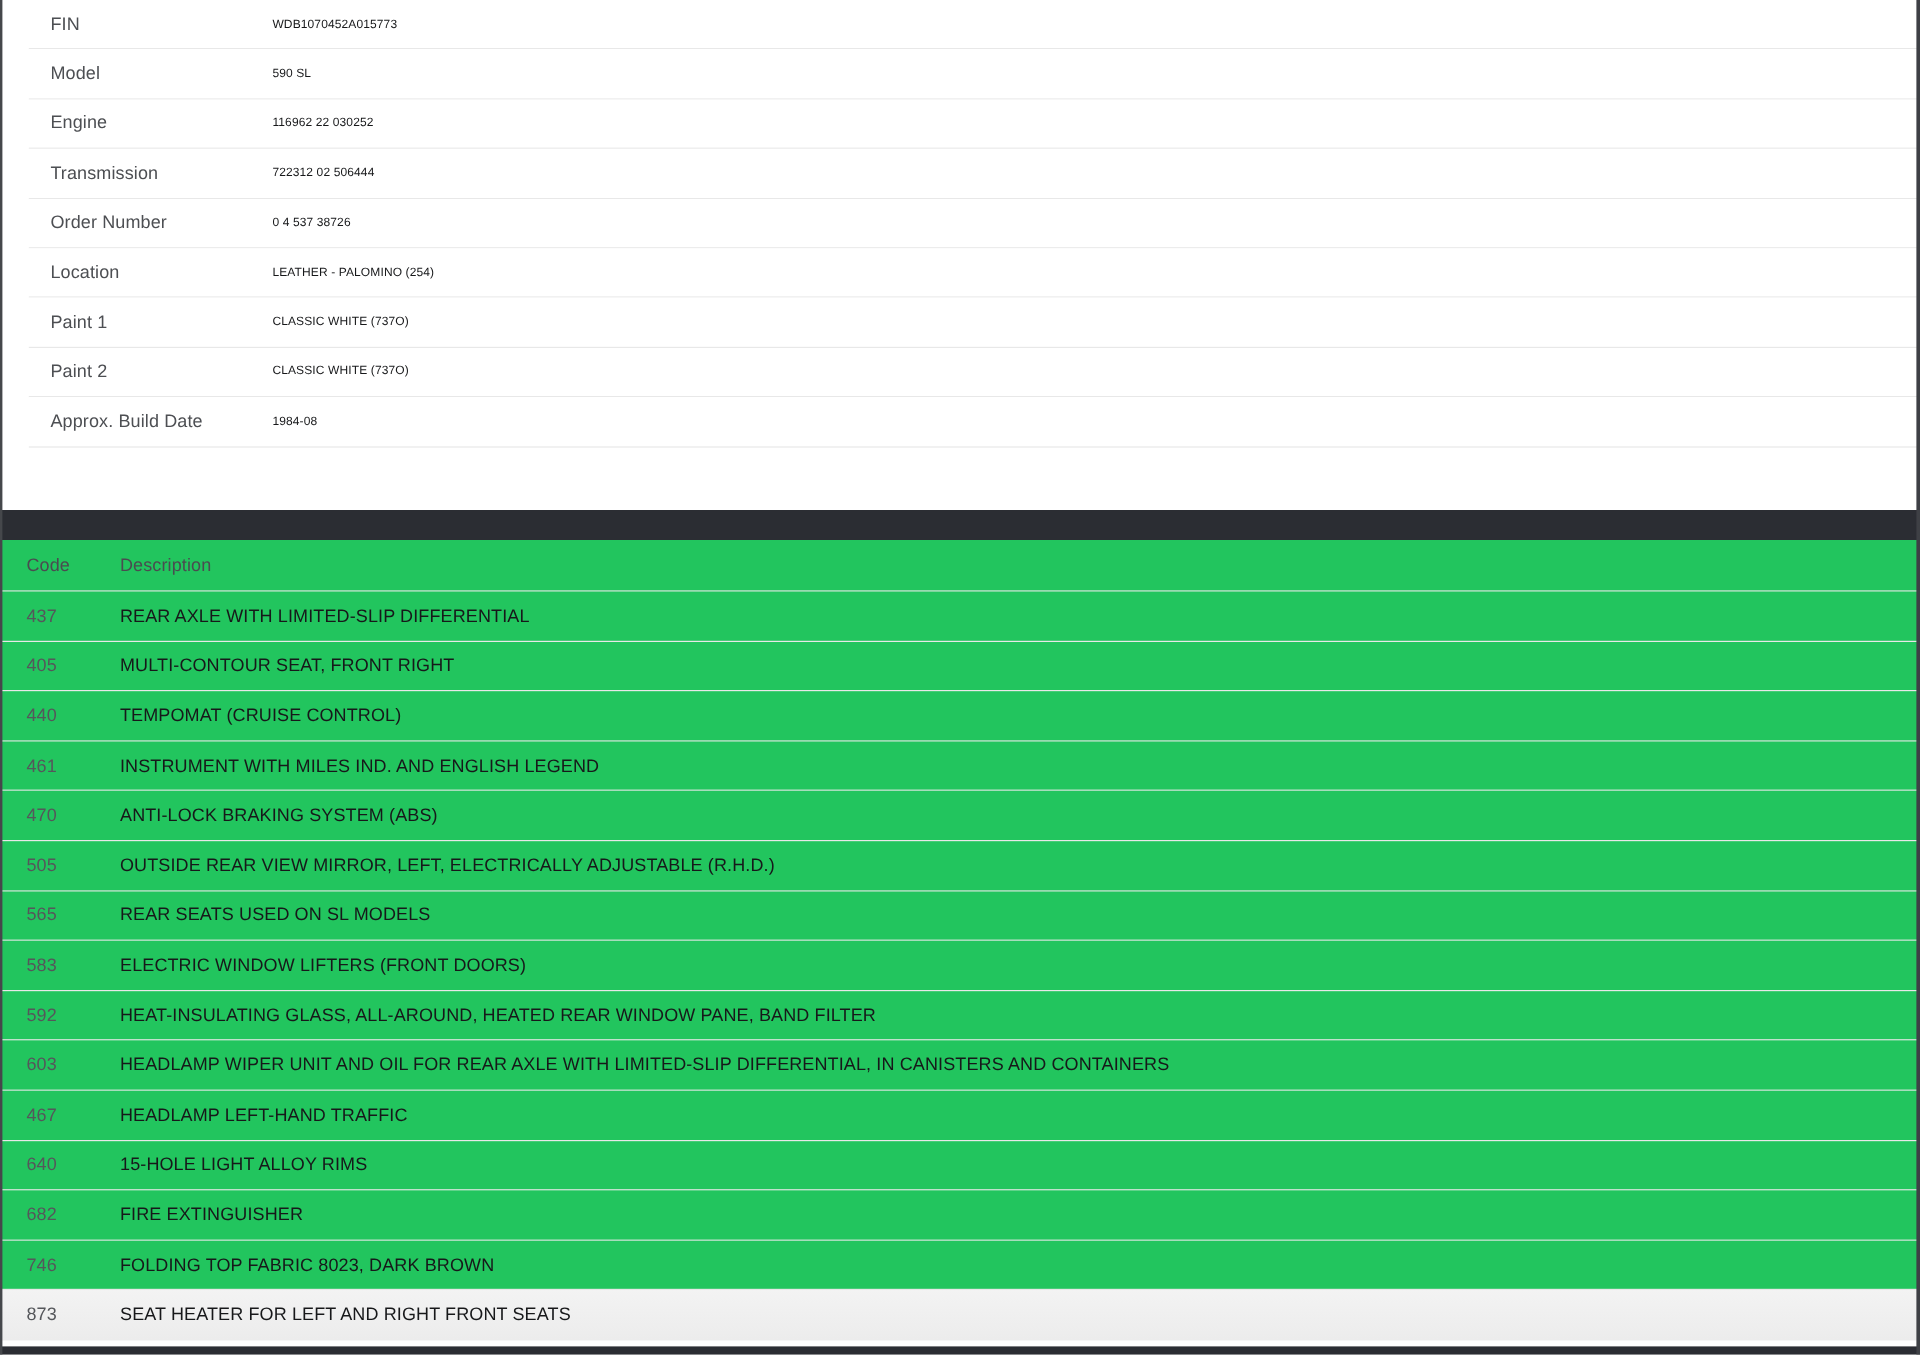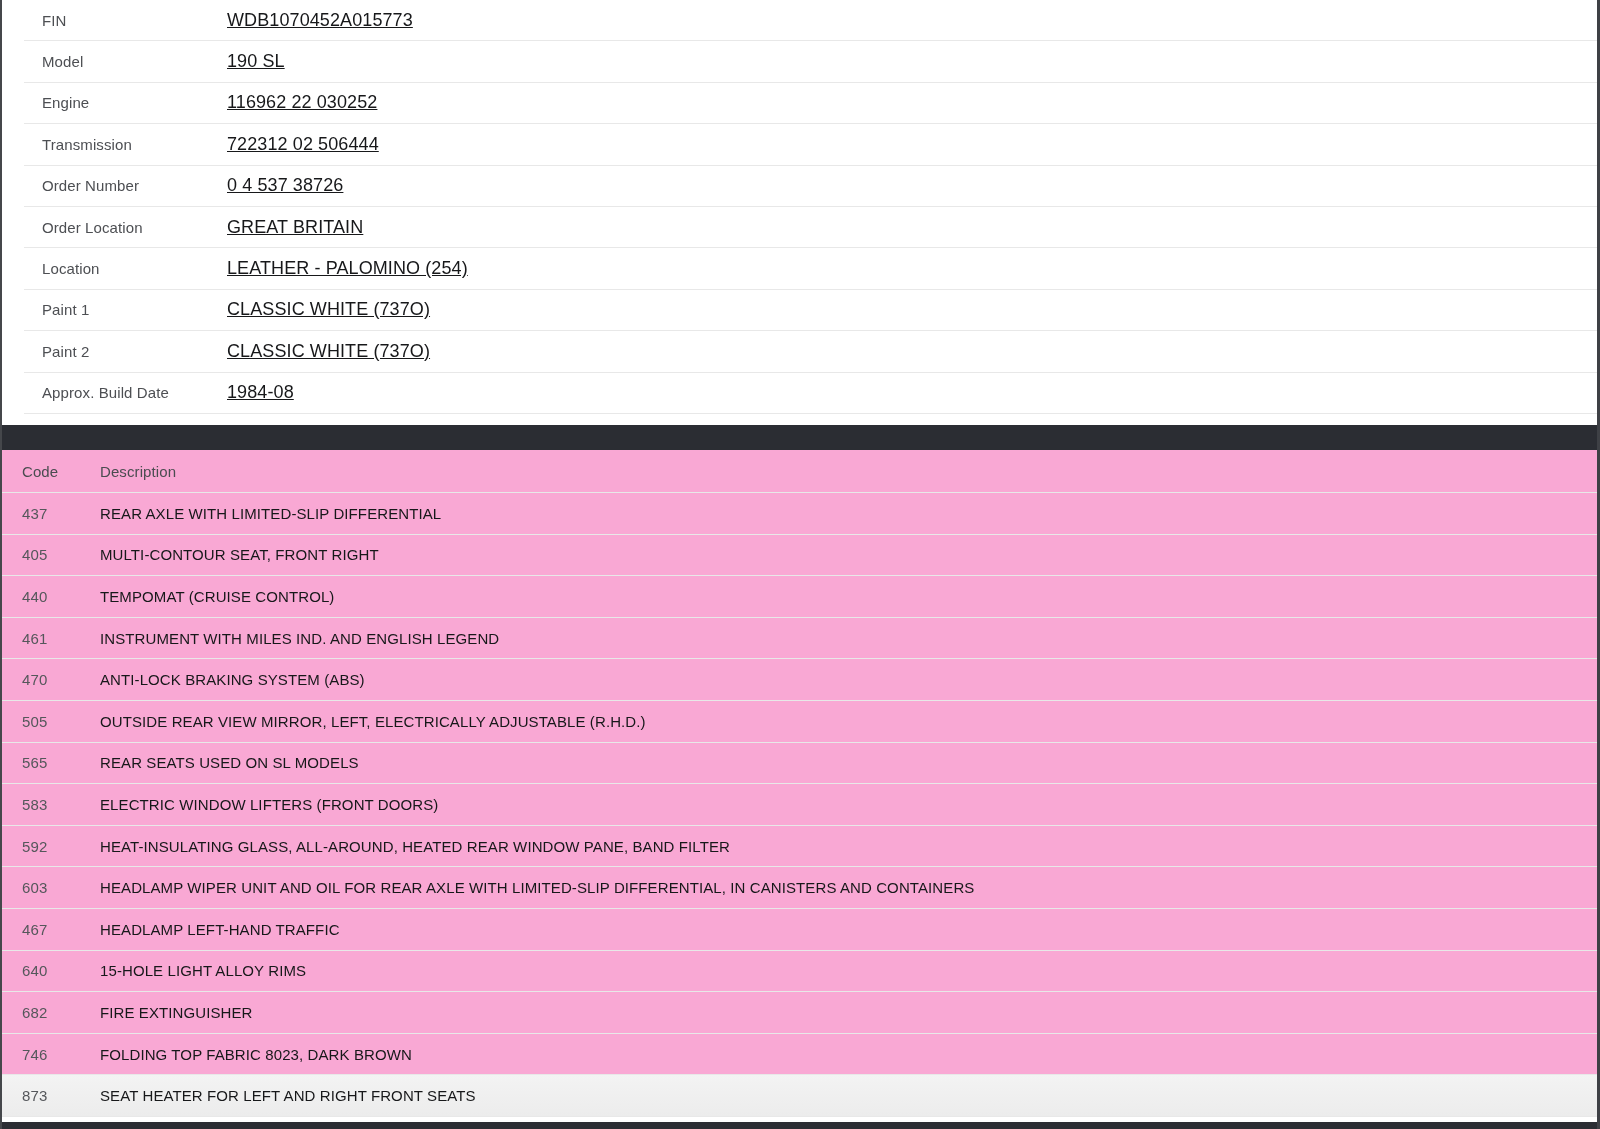--- a/index.html
+++ b/index.html
@@ -38,42 +38,41 @@
   }
   .vlabel {
     width: 185px;
     padding-left: 18px;
     flex: 0 0 auto;
     font-size: 15px;
     color: #4d4f53;
     letter-spacing: 0.1px;
   }
   .vvalue {
-    font-size: 18px;
+    font-size: 10px;
     color: #17181a;
     letter-spacing: 0.1px;
-    text-decoration: underline;
   }
   
   .dark-bar {
     position: absolute; left: 0; right: 0;
     background: #2b2d33;
   }
   .dark-bar.separator { top: 425px; height: 25px; }
   .dark-bar.bottom { top: 1122px; height: 12px; }
   
   .options-table {
     position: absolute; top: 450px; left: 0; right: 0;
   }
   .orow {
     height: 41.6px;
     display: flex;
     align-items: center;
     border-bottom: 1px solid #e8e8e8;
-    background: #f9a8d4;
+    background: #22c55e;
     box-sizing: border-box;
   }
   .orow.header {
     height: 43px;
   }
   .orow.highlighted {
     background: linear-gradient(#f3f3f3, #ececec);
   }
   .ocode {
     width: 78px;
@@ -101,42 +100,38 @@
 <div class="page">
 
   <div class="vehicle-table" id="vehicle-table">
   <div class="vrow">
     <div class="vlabel">FIN</div>
     <div class="vvalue">WDB1070452A015773</div>
   </div>
 
   <div class="vrow">
     <div class="vlabel">Model</div>
-    <div class="vvalue">190 SL</div>
+    <div class="vvalue">590 SL</div>
   </div>
 
   <div class="vrow">
     <div class="vlabel">Engine</div>
     <div class="vvalue">116962 22 030252</div>
   </div>
 
   <div class="vrow">
     <div class="vlabel">Transmission</div>
     <div class="vvalue">722312 02 506444</div>
   </div>
 
   <div class="vrow">
     <div class="vlabel">Order Number</div>
     <div class="vvalue">0 4 537 38726</div>
   </div>
 
-  <div class="vrow">
-    <div class="vlabel">Order Location</div>
-    <div class="vvalue">GREAT BRITAIN</div>
-  </div>
 
   <div class="vrow">
     <div class="vlabel">Location</div>
     <div class="vvalue">LEATHER - PALOMINO (254)</div>
   </div>
 
   <div class="vrow">
     <div class="vlabel">Paint 1</div>
     <div class="vvalue">CLASSIC WHITE (737O)</div>
   </div>

